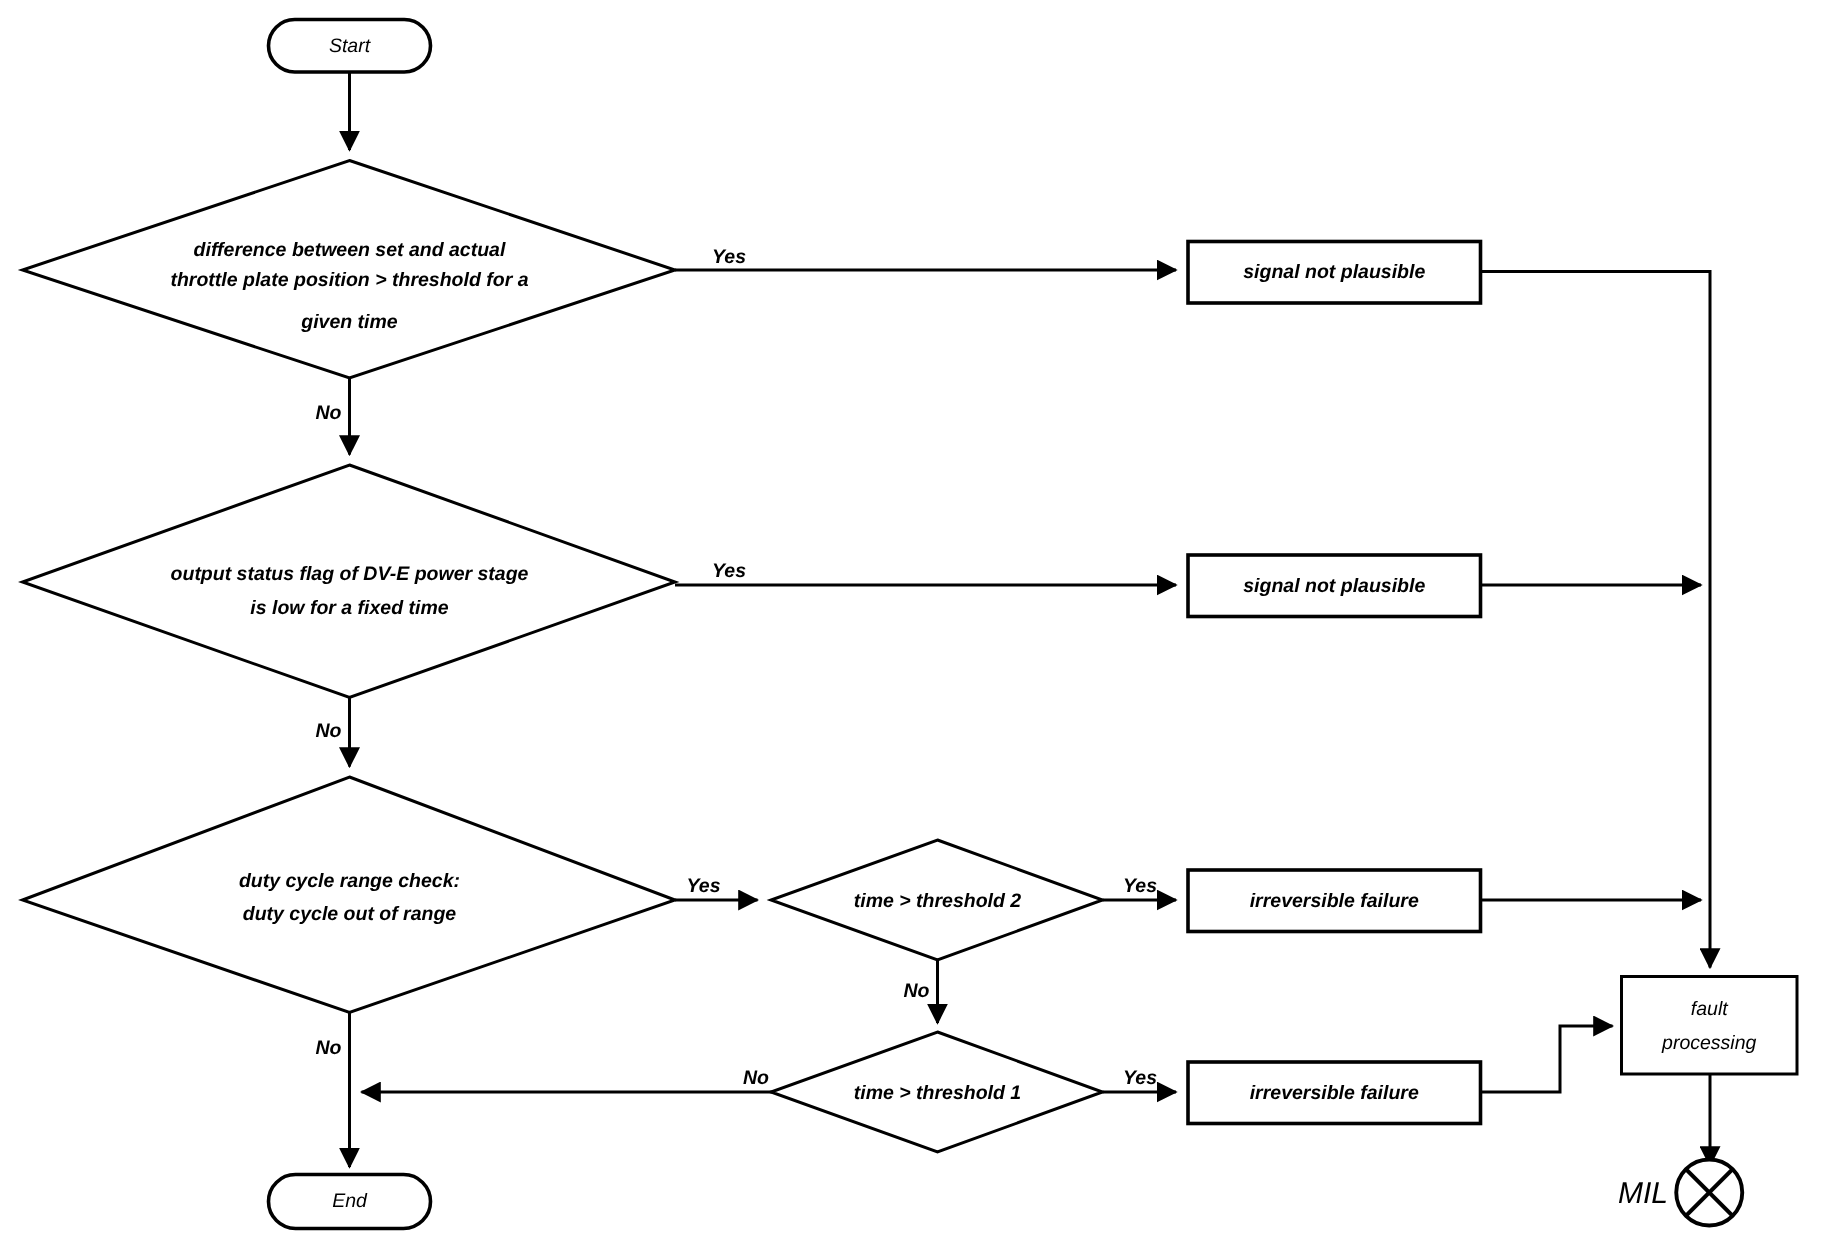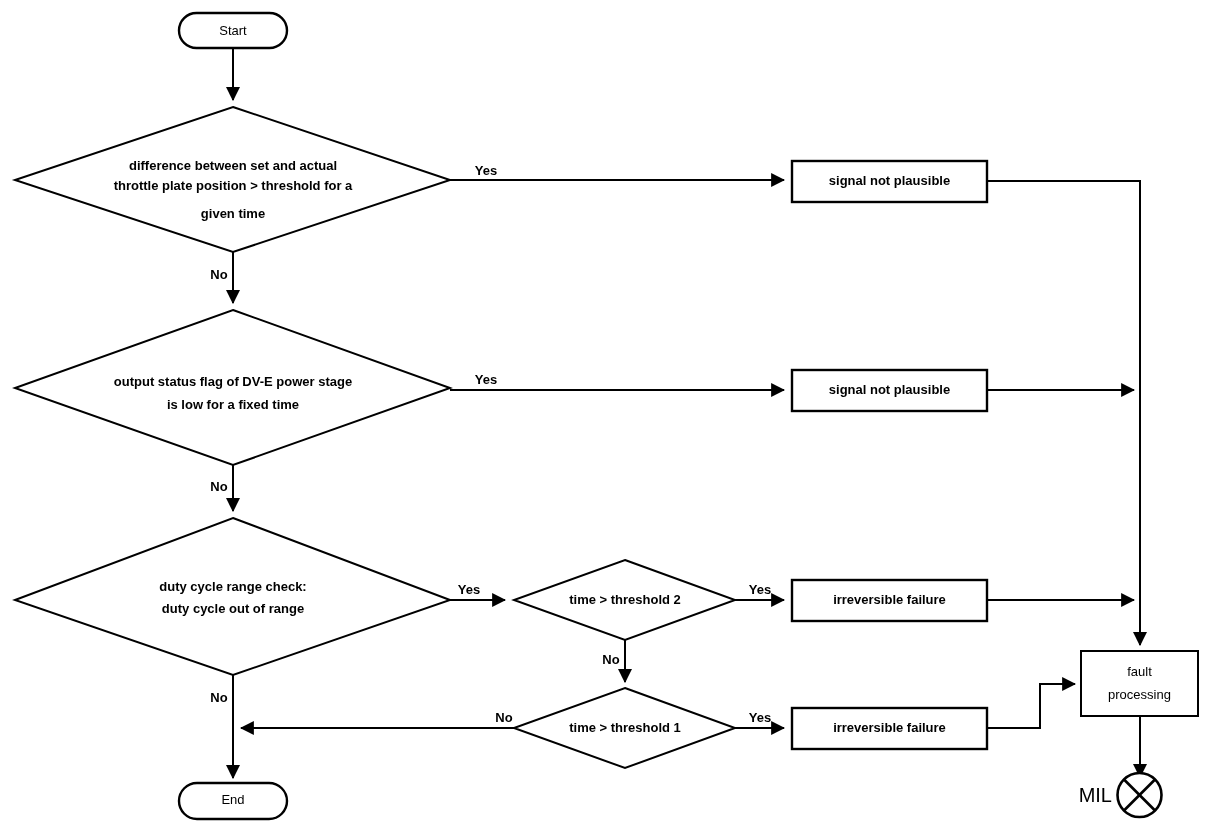--- a/index.html
+++ b/index.html
@@ -11,20 +11,21 @@
     width: 1216px;
     height: 834px;
     font-family: "Liberation Sans", sans-serif;
     overflow: hidden;
   }
   #flowchart-root {
     position: relative;
     width: 1216px;
     height: 834px;
     background: #ffffff;
+    font-style: italic;
   }
   svg#flow-svg {
     position: absolute;
     top: 0;
     left: 0;
     width: 1216px;
     height: 834px;
     display: block;
   }
   .shape-stroke {

